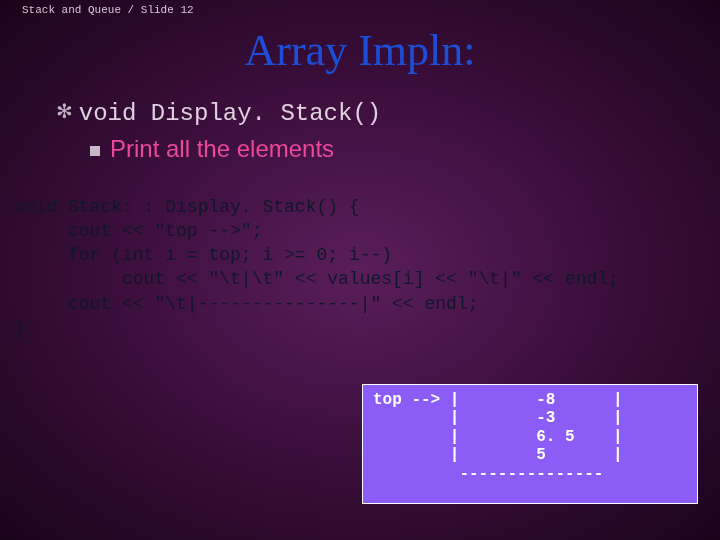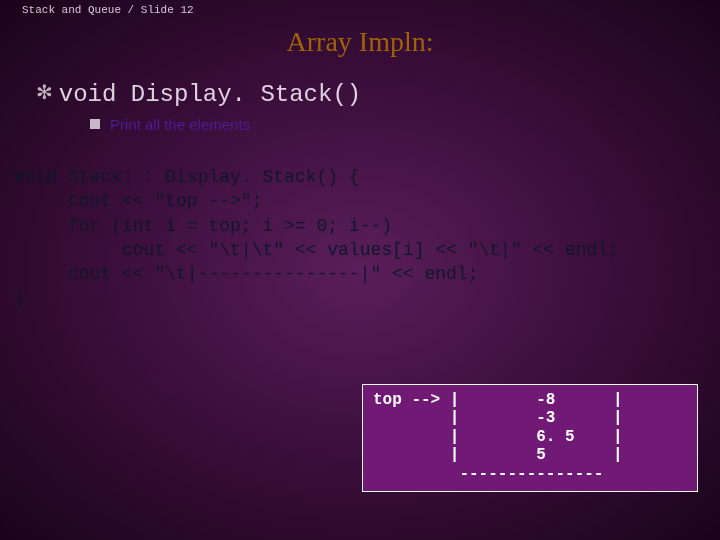--- a/index.html
+++ b/index.html
@@ -18,48 +18,48 @@
     top: 4px;
     left: 6px;
     font-size: 11px;
     font-family: Liberation Mono, monospace;
     color: #d8c8d8;
     margin-left: 16px;
   }
   .title-block {
     text-align: center;
     margin-top: 26px;
-    font-size: 28px;
+    font-size: 44px;
     line-height: 1.15;
-    color: #a16207;
+    color: #1d4ed8;
     font-weight: normal;
   }
   .bullet-row {
     margin-top: 22px;
-    margin-left: 36px;
+    margin-left: 56px;
     font-size: 24px;
     white-space: nowrap;
   }
   .bullet-row .star {
     display: inline-block;
     font-family: Arial, sans-serif;
     color: #c0b0c0;
     font-size: 20px;
     vertical-align: 2px;
     margin-right: 6px;
   }
   .bullet-row .code {
     font-family: "Courier New", monospace;
   }
   .sub-bullet {
     margin-top: 8px;
     margin-left: 90px;
-    font-size: 15px;
+    font-size: 24px;
     font-family: Arial, sans-serif;
-    color: #4c1d95;
+    color: #ec4899;
   }
   .sub-bullet .square {
     display: inline-block;
     width: 10px;
     height: 10px;
     background: #c8b8c8;
     margin-right: 10px;
     vertical-align: 1px;
   }
   .code-block {
@@ -69,22 +69,22 @@
     font-size: 18px;
     line-height: 1.35;
     color: #0f172a;
     white-space: pre;
   }
   .terminal {
     position: absolute;
     left: 362px;
     top: 384px;
     width: 336px;
-    height: 108px;
-    background: #701a75;
+    height: 120px;
+    background: #8b5cf6;
     border: 1px solid #fff;
     font-family: "Courier New", monospace;
     font-size: 16px;
     font-weight: bold;
     color: #fff;
     padding: 6px 10px;
     box-sizing: border-box;
     white-space: pre;
     line-height: 1.15;
   }

